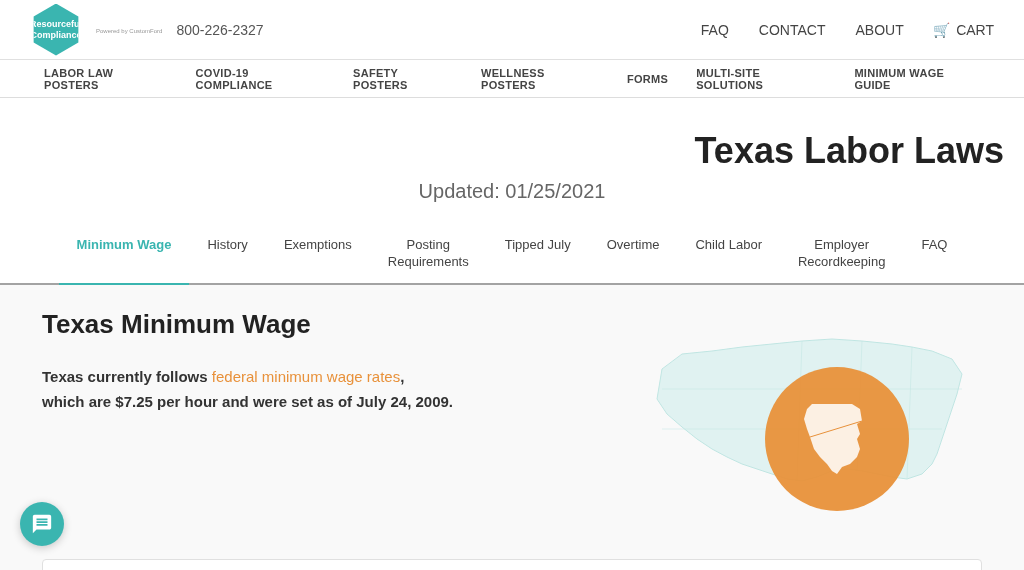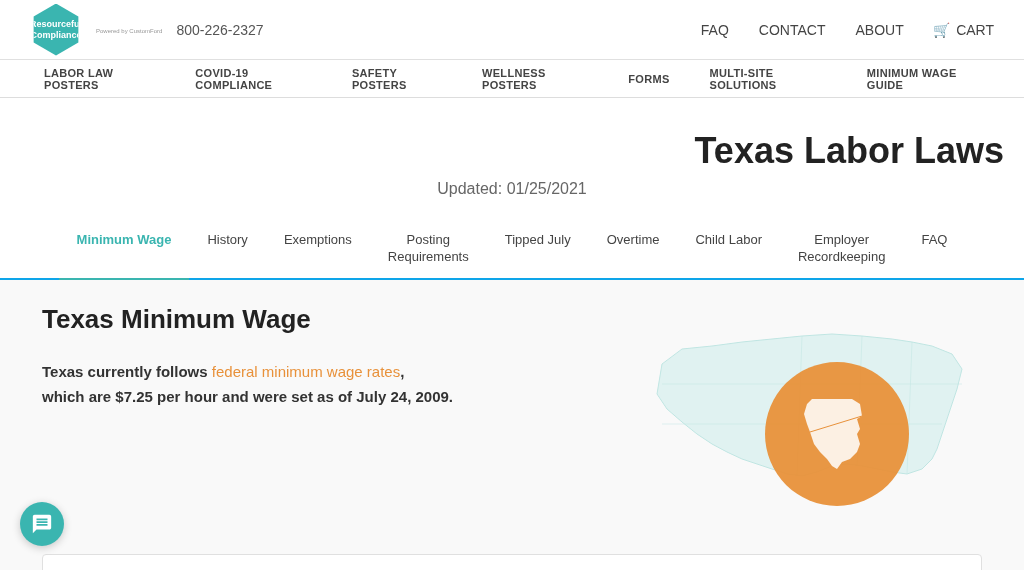--- a/index.html
+++ b/index.html
@@ -31,21 +31,21 @@
     .top-right-links a { text-decoration: none; color: #444; font-size: 14px; font-weight: 500; }
     .cart-link { display: flex; align-items: center; gap: 5px; color: #444; text-decoration: none; font-size: 14px; }
 
     
     .secondary-nav {
       background: #fff;
       border-bottom: 1px solid #ddd;
       padding: 0 30px;
       display: flex;
       align-items: flex-start;
-      gap: 12px;
+      gap: 0;
       height: 38px;
     }
     .secondary-nav a {
       text-decoration: none;
       color: #444;
       font-size: 11px;
       font-weight: 600;
       text-transform: uppercase;
       padding: 0 14px;
       height: 100%;
@@ -54,30 +54,30 @@
       letter-spacing: 0.3px;
     }
 
     
     .hero {
       background: #fff;
       text-align: center;
       padding: 32px 20px 10px;
     }
     .hero h1 { font-size: 36px; font-weight: 800; color: #222; margin-bottom: 8px; text-align: right; }
-    .hero .updated { color: #666; font-size: 16px; margin-bottom: 0; }
+    .hero .updated { color: #666; font-size: 20px; margin-bottom: 0; }
 
     
     .page-tabs {
       background: #fff;
       display: flex;
       justify-content: center;
       gap: 0;
       padding: 16px 30px 0;
-      border-bottom: 2px solid #0ea5e9;
+      border-bottom: 2px solid #a3a3a3;
     }
     .page-tabs a {
       text-decoration: none;
       color: #444;
       font-size: 13px;
       padding: 8px 18px 12px;
       text-align: center;
       line-height: 1.3;
     }
     .page-tabs a.active { color: #3ab5b0; font-weight: 600; border-bottom: 2px solid #3ab5b0; margin-bottom: -2px; }

